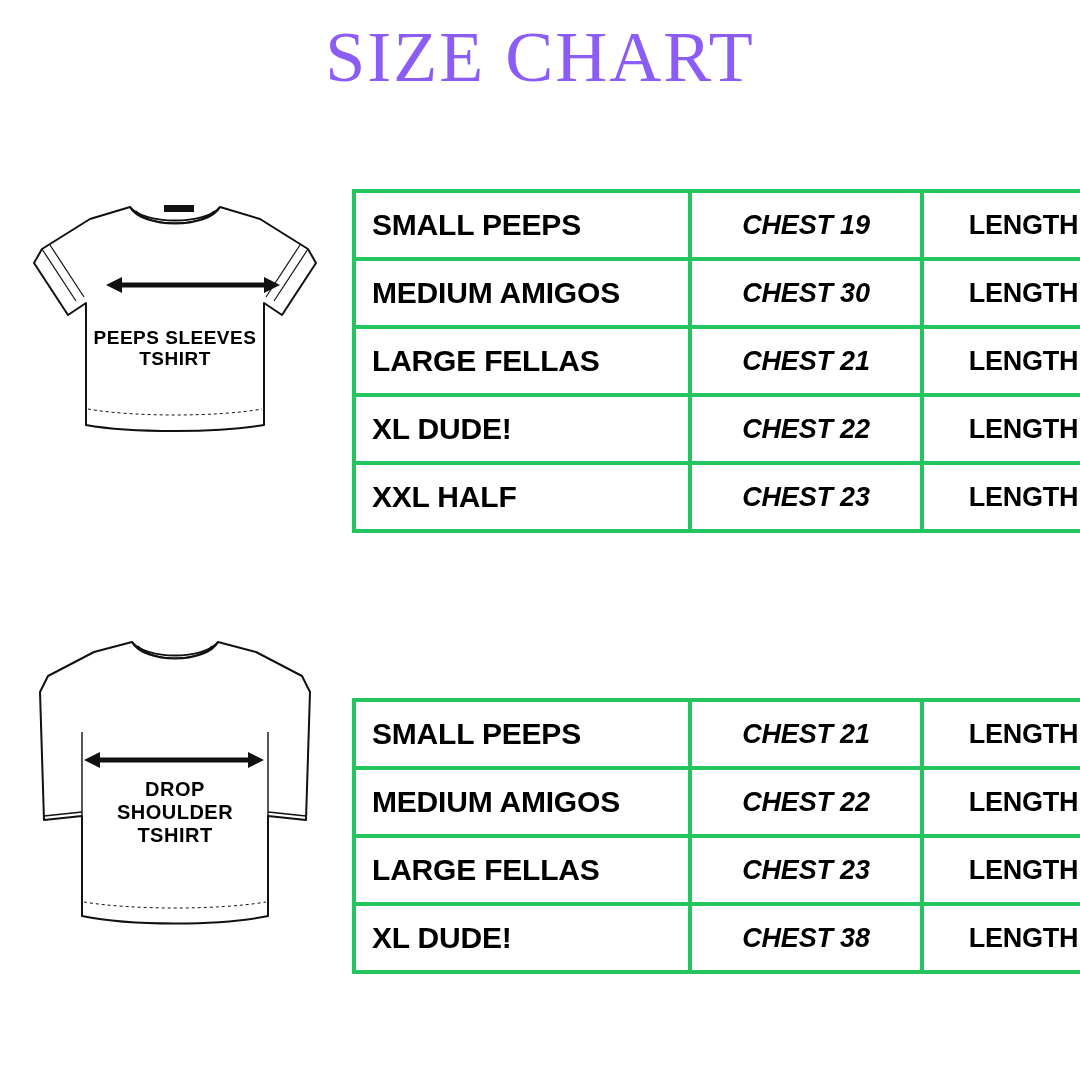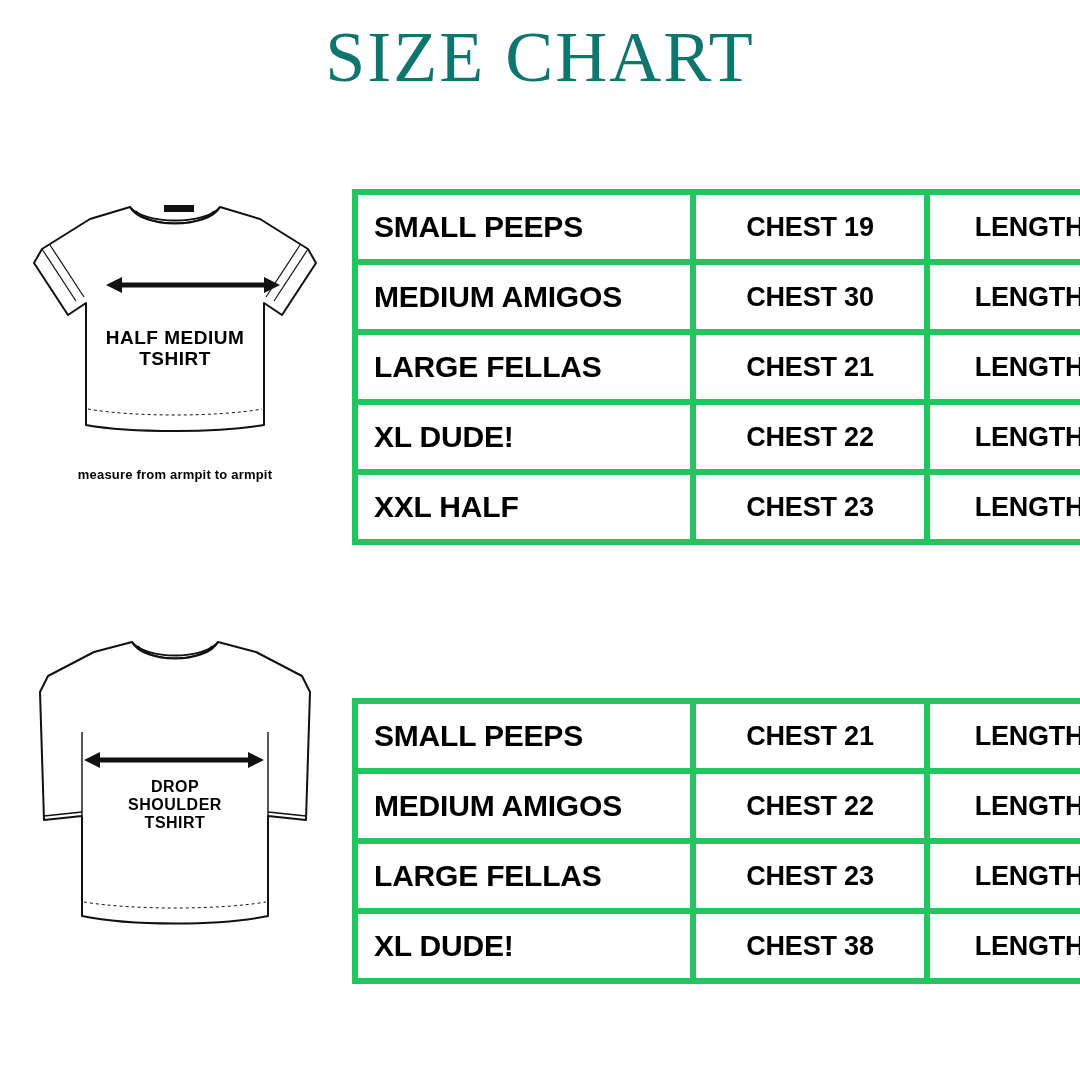--- a/index.html
+++ b/index.html
@@ -20,21 +20,21 @@
   .page-title {
     position: absolute;
     top: 18px;
     left: 0;
     width: 1080px;
     text-align: center;
     font-family: "Liberation Serif", serif;
     font-weight: 400;
     font-size: 72px;
     letter-spacing: 2px;
-    color: #0f766e;
+    color: #8b5cf6;
     line-height: 1.1;
   }
 
   
   .section {
     position: absolute;
     left: 0;
     width: 1080px;
   }
   #section-half { top: 175px; }
@@ -62,51 +62,51 @@
     position: absolute;
     width: 100%;
     left: 0;
     text-align: center;
     font-weight: bold;
     letter-spacing: 0.5px;
     line-height: 1.12;
     font-size: 19px;
   }
   #half-label { top: 152px; }
-  #drop-label { top: 158px; font-size: 16px; line-height: 1.14; }
+  #drop-label { top: 158px; font-size: 20px; line-height: 1.14; }
 
   .measure-note {
     margin-top: 2px;
     font-size: 13px;
     font-weight: bold;
     letter-spacing: 0.2px;
   }
 
   
   .size-table {
     position: absolute;
     left: 352px;
     top: 14px;
     border-collapse: collapse;
     width: 700px;
     table-layout: fixed;
   }
   #section-drop .size-table { top: 78px; }
 
   .size-table td {
-    border: 6px solid #22c55e;
+    border: 4px solid #22c55e;
     padding: 0 16px;
     height: 64px;
     font-weight: bold;
     color: #000;
     white-space: nowrap;
     overflow: hidden;
   }
   .col-size   { width: 300px; font-size: 30px; letter-spacing: -0.2px; }
-  .col-chest  { width: 196px; font-size: 27px; text-align: center; letter-spacing: -0.2px; }
+  .col-chest  { width: 196px; font-size: 27px; text-align: center; letter-spacing: -0.2px; font-style: italic; }
   .col-length { width: 204px; font-size: 27px; text-align: center; letter-spacing: -0.2px; }
 </style>
 </head>
 <body>
 
 <div class="page-title">SIZE CHART</div>
 
 <div class="section" id="section-half">
 
   <div class="tee-col">
@@ -145,25 +145,24 @@
 
         <path d="M68 234 C112 242 198 242 242 234" fill="none" stroke="#111111" stroke-width="1" stroke-dasharray="3 3"></path>
 
         <g stroke="#111111" stroke-width="5" fill="#111111">
           <line x1="96" y1="110" x2="250" y2="110"></line>
           <polygon points="86,110 102,102 102,118" stroke="none"></polygon>
           <polygon points="260,110 244,102 244,118" stroke="none"></polygon>
         </g>
       </svg>
       <div class="tee-label" id="half-label">
-        <span>HALF MEDIUM</span><br>
+        <span>PEEPS SLEEVES</span><br>
         <span>TSHIRT</span>
       </div>
     </div>
-    <div class="measure-note">measure from armpit to armpit</div>
   </div>
 
   <table class="size-table">
     <tbody>
       <tr>
         <td class="col-size">SMALL PEEPS</td>
         <td class="col-chest">CHEST 19</td>
         <td class="col-length">LENGTH 26</td>
       </tr>
       <tr>

